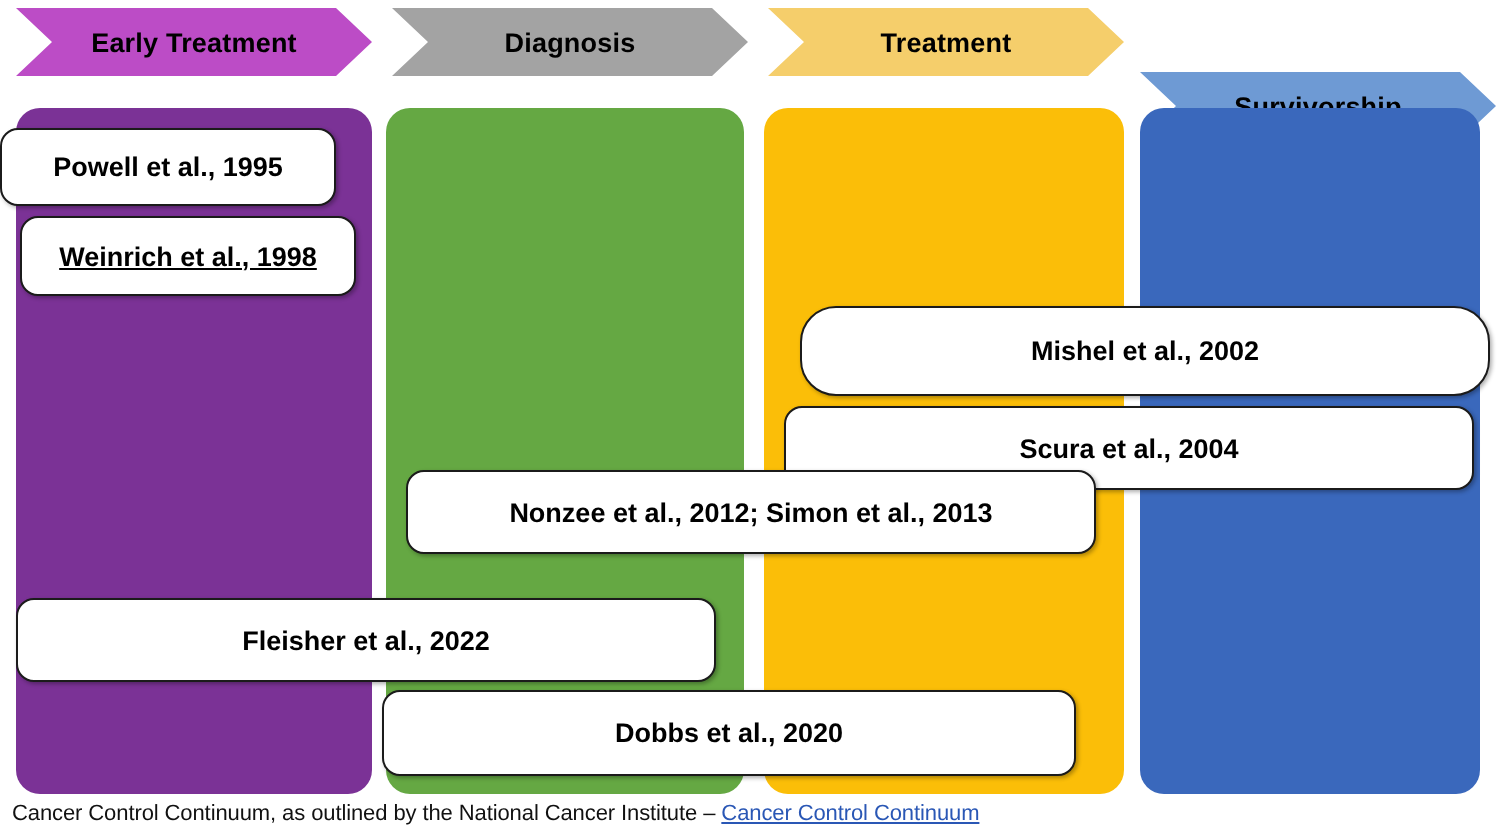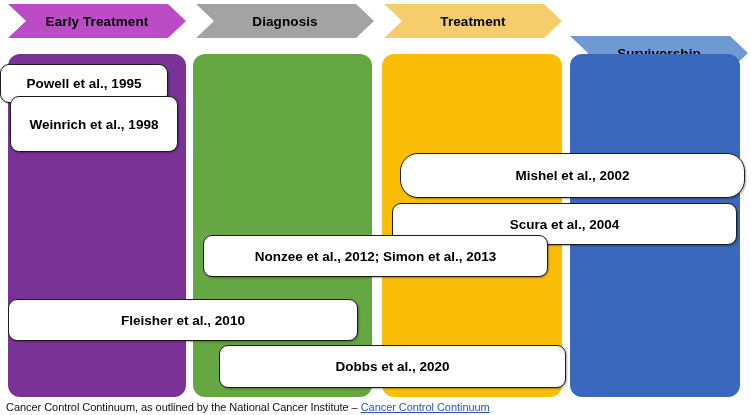--- a/index.html
+++ b/index.html
@@ -101,36 +101,36 @@
       <div class="column" style="left: 8px; width: 178px; height: 343px; background: rgb(123, 50, 150);"></div>
       <div class="column" style="left: 193px; width: 179px; height: 343px; background: rgb(101, 168, 67);"></div>
       <div class="column" style="left: 382px; width: 180px; height: 343px; background: rgb(251, 190, 8);"></div>
       <div class="column" style="left: 570px; width: 170px; height: 343px; background: rgb(58, 104, 188);"></div>
     </div>
 
   <div id="studies-layer">
       <div class="studybox" style="left: 0; top: 64px; width: 168px; height: 39px;">
         <span>Powell et al., 1995</span>
       </div>
-      <div class="studybox" style="left: 10px; top: 96px; width: 168px; height: 56px;">
+      <div class="studybox" style="left: 10px; top: 108px; width: 168px; height: 40px; text-decoration: underline;">
         <span>Weinrich et al., 1998</span>
       </div>
       <div class="studybox" style="left: 400px; top: 153px; width: 345px; height: 45px; border-radius: 18px;">
         <span>Mishel et al., 2002</span>
       </div>
       <div class="studybox" style="left: 392px; top: 203px; width: 345px; height: 42px;">
         <span>Scura et al., 2004</span>
       </div>
       <div class="studybox" style="left: 203px; top: 235px; width: 345px; height: 42px;">
         <span>Nonzee et al., 2012; Simon et al., 2013</span>
       </div>
       <div class="studybox" style="left: 8px; top: 299px; width: 350px; height: 42px;">
-        <span>Fleisher et al., 2010</span>
+        <span>Fleisher et al., 2022</span>
       </div>
-      <div class="studybox" style="left: 219px; top: 345px; width: 347px; height: 43px;">
+      <div class="studybox" style="left: 191px; top: 345px; width: 347px; height: 43px;">
         <span>Dobbs et al., 2020</span>
       </div>
     </div>
 
   <div class="footer">
     <span>Cancer Control Continuum, as outlined by the National Cancer Institute – </span><a class="link" href="#">Cancer Control Continuum</a>
   </div>
 
 </div>
 

